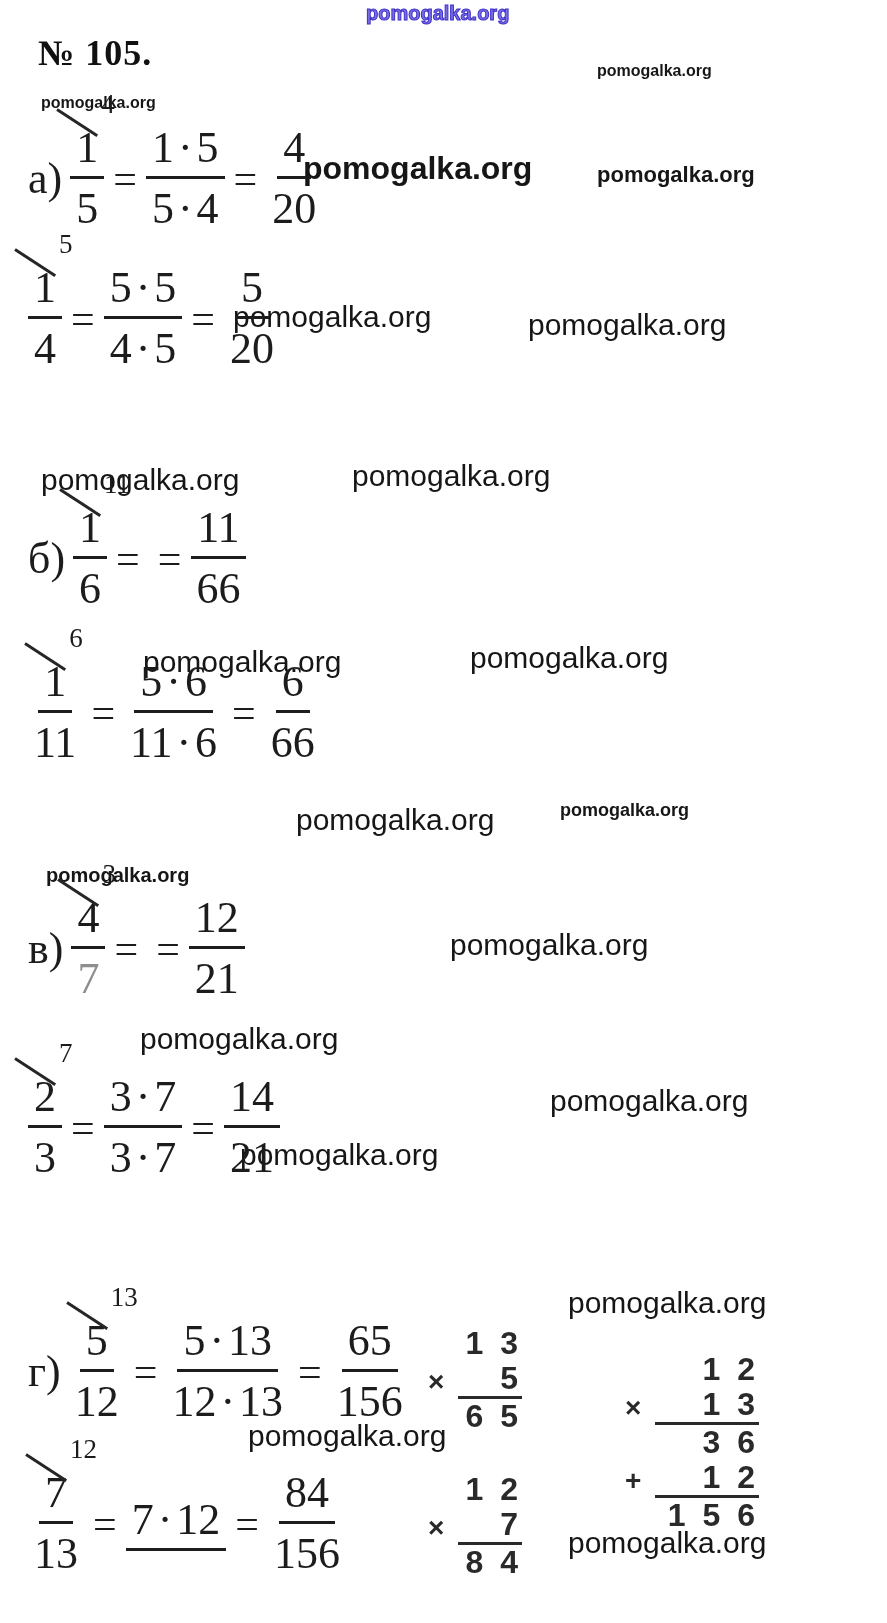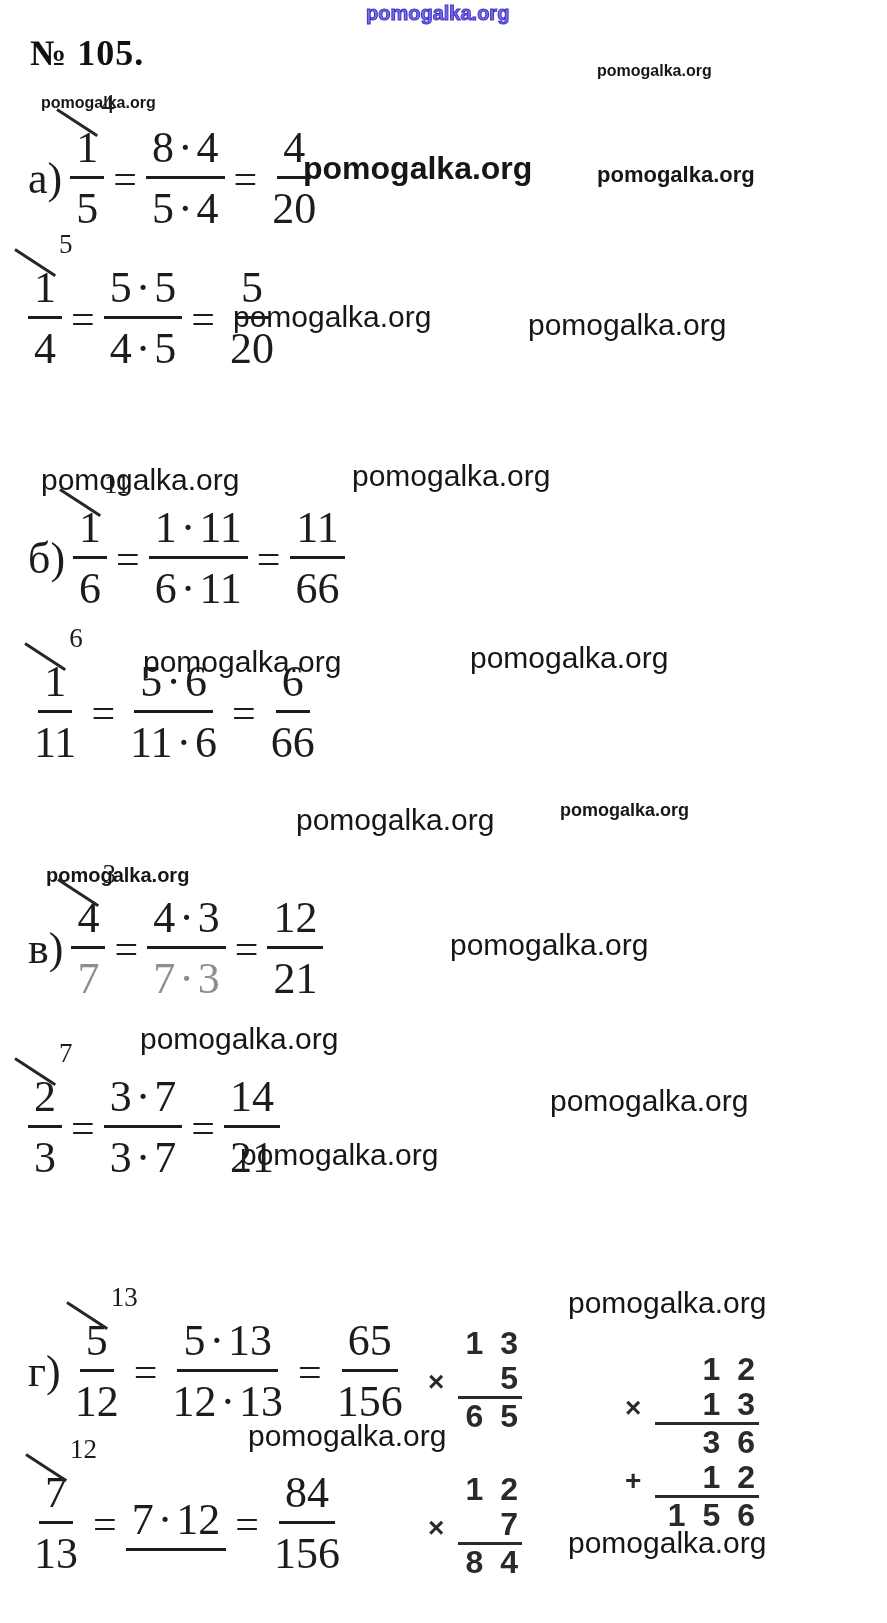--- a/index.html
+++ b/index.html
@@ -1,20 +1,20 @@
 <!DOCTYPE html>
 <html><head>
 <meta charset="utf-8">
 <style>
   html,body{margin:0;padding:0;background:#ffffff;}
   .page{position:relative;width:887px;height:1575px;background:#ffffff;overflow:hidden;
         font-family:"Liberation Serif",serif;color:#1c1c1c;}
 
   
-  .doc-title{position:absolute;left:30px;top:32px;font-size:36px;font-weight:bold;
+  .doc-title{position:absolute;left:38px;top:32px;font-size:36px;font-weight:bold;
              letter-spacing:1px;color:#111;}
 
   
   .wm{position:absolute;font-family:"Liberation Sans",sans-serif;color:#161616;white-space:nowrap;}
   .wm-purple{font-size:20px;font-weight:700;color:#7b6fe0;-webkit-text-stroke:1px #3d2fc9;}
   .wm-sm {font-size:16px;font-weight:600;}
   .wm-sm2{font-size:18px;font-weight:700;}
   .wm-sm3{font-size:20px;font-weight:700;}
   .wm-md {font-size:22px;font-weight:600;}
   .wm-lg {font-size:30px;font-weight:500;}
@@ -75,21 +75,21 @@
   <div class="eqrow" style="left:28px;top:124px;">
     <span class="plabel">а)</span>
     <span class="frac">
       <span class="cancel-line"></span>
       <span class="cancel-num">4</span>
       <span class="num">1</span>
       <span class="den">5</span>
     </span>
     <span class="eq">=</span>
     <span class="frac">
-      <span class="num">8 · 4</span>
+      <span class="num">1 · 5</span>
       <span class="den">5 · 4</span>
     </span>
     <span class="eq">=</span>
     <span class="frac">
       <span class="num">4</span>
       <span class="den">20</span>
     </span>
   </div>
 
   <div class="eqrow" style="left:28px;top:264px;">
@@ -113,24 +113,20 @@
 
   <div class="eqrow" style="left:28px;top:504px;">
     <span class="plabel">б)</span>
     <span class="frac">
       <span class="cancel-line"></span>
       <span class="cancel-num">11</span>
       <span class="num">1</span>
       <span class="den">6</span>
     </span>
     <span class="eq">=</span>
-    <span class="frac">
-      <span class="num">1 · 11</span>
-      <span class="den">6 · 11</span>
-    </span>
     <span class="eq">=</span>
     <span class="frac">
       <span class="num">11</span>
       <span class="den">66</span>
     </span>
   </div>
 
   <div class="eqrow" style="left:28px;top:658px;">
     <span class="frac">
       <span class="cancel-line"></span>
@@ -152,24 +148,20 @@
 
   <div class="eqrow" style="left:28px;top:894px;">
     <span class="plabel">в)</span>
     <span class="frac">
       <span class="cancel-line"></span>
       <span class="cancel-num">3</span>
       <span class="num">4</span>
       <span class="den faded">7</span>
     </span>
     <span class="eq">=</span>
-    <span class="frac">
-      <span class="num">4 · 3</span>
-      <span class="den faded">7 · 3</span>
-    </span>
     <span class="eq">=</span>
     <span class="frac">
       <span class="num">12</span>
       <span class="den">21</span>
     </span>
   </div>
 
   <div class="eqrow" style="left:28px;top:1073px;">
     <span class="frac">
       <span class="cancel-line"></span>

